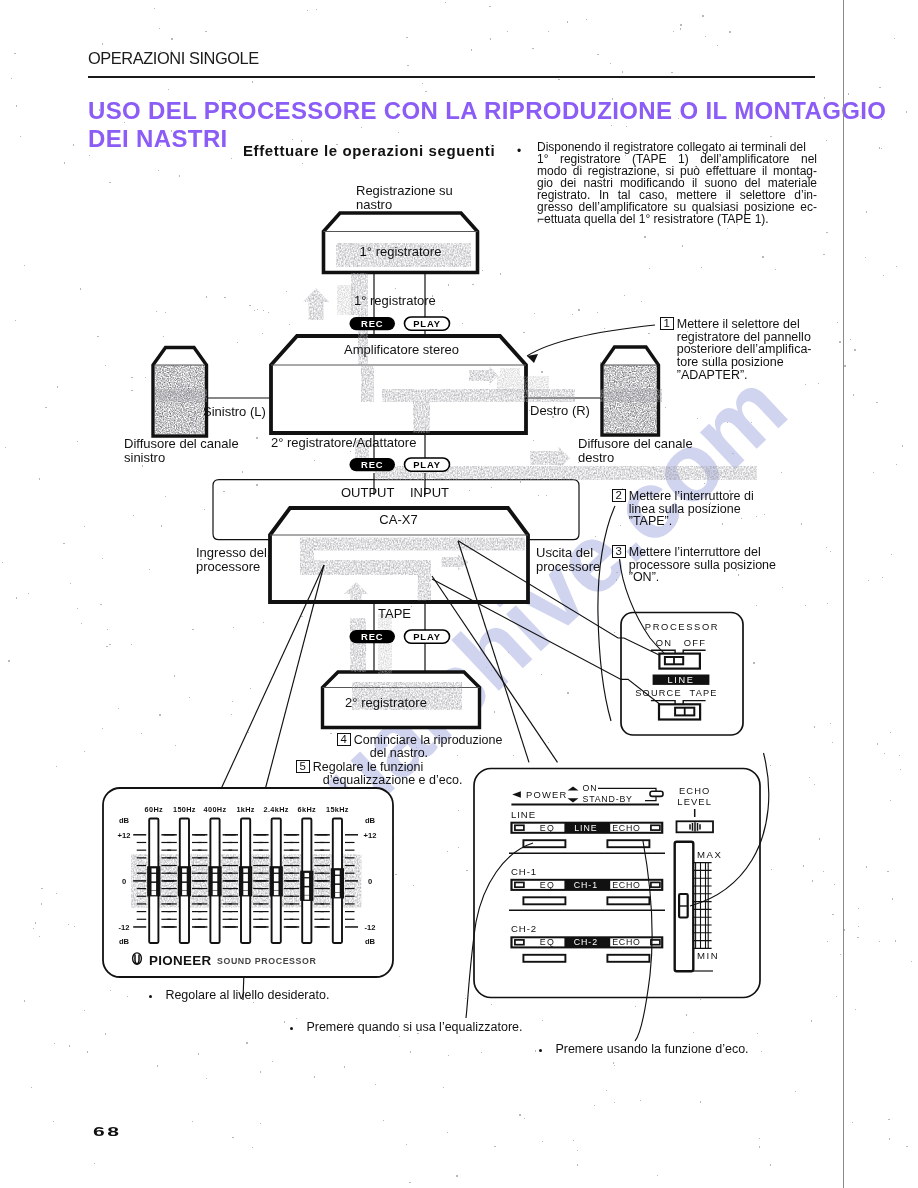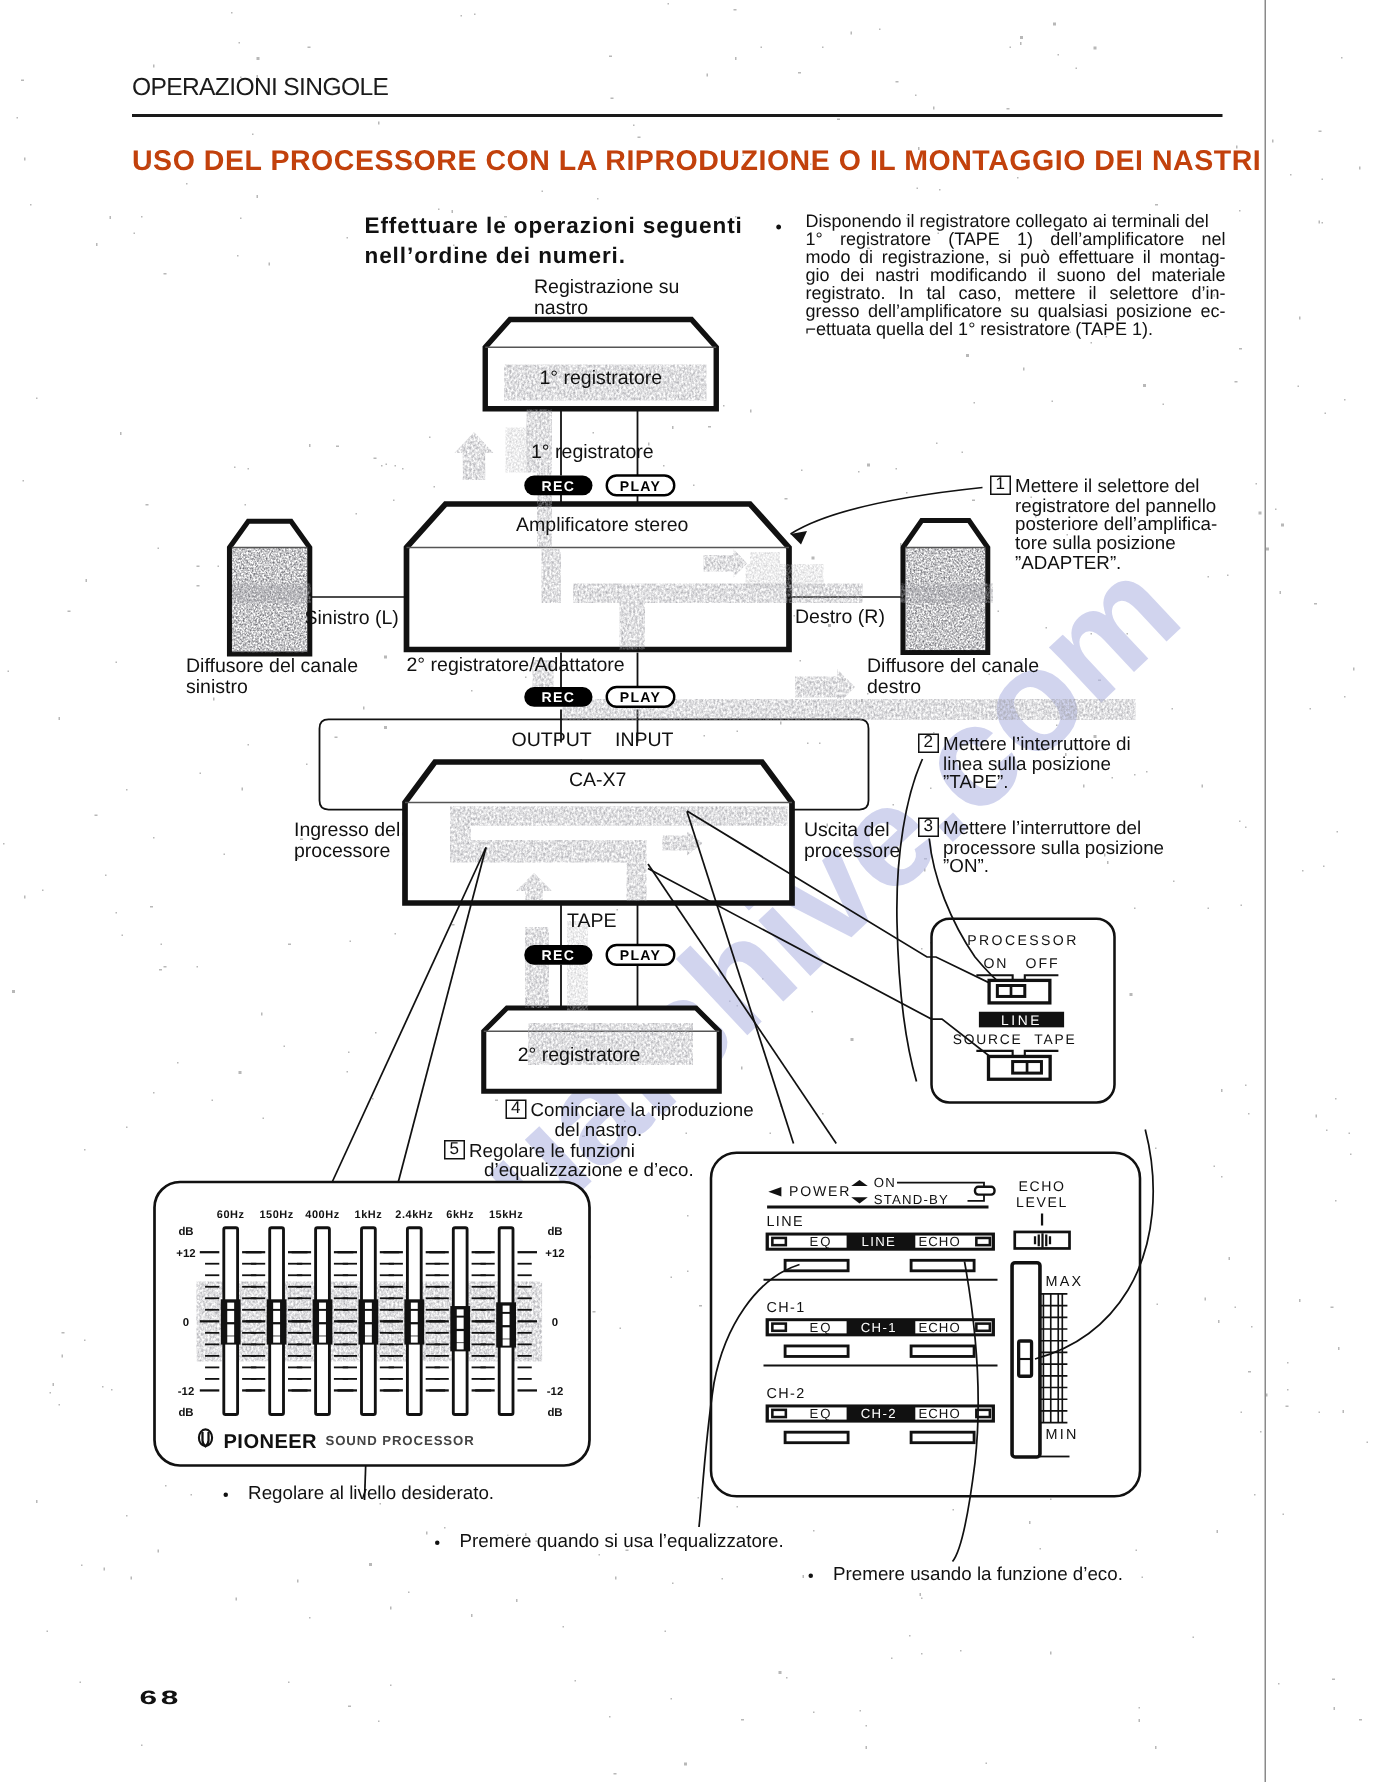--- a/index.html
+++ b/index.html
@@ -1,20 +1,20 @@
 <!DOCTYPE html>
 <html><head>
 <meta charset="utf-8">
 <style>
   html,body{margin:0;padding:0;background:#fff;}
   body{width:918px;height:1188px;font-family:"Liberation Sans",sans-serif;overflow:hidden;position:relative;color:#111;}
   #page{position:absolute;left:0;top:0;width:918px;height:1188px;background:transparent;}
   .abs{position:absolute;}
   .hdr{font-size:16.4px;letter-spacing:-0.43px;color:#1b1b1b;text-align:center;}
-  .title{font-size:19px;font-weight:bold;letter-spacing:0.36px;color:#c2410c;}
+  .title{font-size:24px;font-weight:bold;letter-spacing:0.36px;color:#8b5cf6;}
   .bold2{font-size:15px;font-weight:bold;line-height:19.5px;letter-spacing:0.62px;}
   .para{font-size:12px;line-height:12.05px;width:280px;}
   .para div{white-space:pre;}
   .jl{text-align:justify;text-align-last:justify;white-space:normal !important;}
   .lbl13{font-size:13px;line-height:14.4px;}
   .pgno{font-size:12.8px;font-weight:bold;letter-spacing:1.5px;transform:scaleX(1.65);transform-origin:left center;}
   svg{display:block;}
   .wm{position:absolute;pointer-events:none;}
   .step{display:flex;align-items:flex-start;}
   .numbox{display:inline-block;border:1.2px solid #111;font-size:11.4px;line-height:9.3px;padding:1px 2.6px 1px 2.6px;margin-right:3.2px;font-family:"Liberation Sans",sans-serif;text-align:center;}
@@ -28,21 +28,20 @@
 
 <div id="page">
   <div class="abs hdr" style="left:88px;top:49px;">OPERAZIONI SINGOLE</div>
   <div class="abs" style="left:88px;top:75.5px;width:727px;height:2.2px;background:#1a1a1a;"></div>
   <div class="abs title" style="left:88px;top:97px;">USO DEL PROCESSORE CON LA RIPRODUZIONE O IL MONTAGGIO DEI NASTRI</div>
   <div class="abs pgno" style="left:93px;top:1124px;">68</div>
   <div class="abs" style="left:843px;top:0;width:1.2px;height:1188px;background:#8a8a8a;"></div>
 
   <div class="abs bold2" style="left:243px;top:141px;">
     <div>Effettuare le operazioni seguenti</div>
-    <div>nell’ordine dei numeri.</div>
   </div>
 
   <svg class="abs" id="speckle" width="918" height="1188" style="left:0;top:0;pointer-events:none;">
       <path d="M600 362h1v2h-1z M622 798h1v2h-1z M648 981h1v1h-1z M727 228h1v1h-1z M191 934h2v2h-2z M102 558h1v1h-1z M256 437h2v2h-2z M384 508h1v1h-1z M145 377h1v1h-1z M891 554h1v1h-1z M399 1036h1v1h-1z M491 1004h1v1h-1z M540 109h1v1h-1z M641 301h1v1h-1z M383 1120h1v1h-1z M231 158h1v1h-1z M262 333h1v1h-1z M736 569h1v2h-1z M562 829h1v1h-1z M411 606h1v1h-1z M447 1132h1v1h-1z M830 723h1v1h-1z M594 473h1v1h-1z M259 940h2v1h-2z M174 675h1v2h-1z M524 822h1v2h-1z M80 288h1v2h-1z M284 1021h1v2h-1z M375 510h1v1h-1z M649 980h1v2h-1z M542 1020h1v1h-1z M233 627h1v1h-1z M616 579h1v2h-1z M625 155h1v1h-1z M620 525h1v1h-1z M326 446h1v1h-1z M109 644h2v1h-2z M475 980h1v1h-1z M438 568h1v2h-1z M316 9h1v1h-1z M89 155h1v1h-1z M705 843h1v1h-1z M200 559h2v1h-2z M87 1051h1v2h-1z M206 296h1v2h-1z M232 868h1v2h-1z M263 622h1v1h-1z M637 811h1v1h-1z M705 36h1v1h-1z M424 433h1v1h-1z M529 410h1v1h-1z M541 371h2v2h-2z M563 477h2v1h-2z M39 478h1v2h-1z M894 38h1v1h-1z M157 1065h1v2h-1z M657 1175h1v1h-1z M613 1062h1v2h-1z M548 742h1v1h-1z M834 884h1v1h-1z M264 975h1v2h-1z M481 1052h1v1h-1z M206 1078h1v1h-1z M296 1018h1v1h-1z M644 236h2v2h-2z M701 267h1v1h-1z M224 409h1v1h-1z M57 386h1v2h-1z M171 50h1v2h-1z M457 755h1v1h-1z M741 518h1v1h-1z M292 139h1v1h-1z M710 502h1v2h-1z M729 948h1v1h-1z M614 1102h1v1h-1z M890 800h1v1h-1z M484 597h1v1h-1z M263 310h1v1h-1z M782 587h1v1h-1z M94 1163h1v1h-1z M895 940h1v2h-1z M900 769h1v1h-1z M727 422h1v1h-1z M830 551h1v1h-1z M109 182h2v1h-2z M407 65h2v1h-2z M577 1164h1v2h-1z M348 261h1v1h-1z M24 1000h1v2h-1z M597 312h1v1h-1z M541 674h1v1h-1z M254 310h1v1h-1z M97 336h2v1h-2z M443 1087h1v1h-1z M622 488h1v1h-1z M182 827h2v1h-2z M198 571h1v2h-1z M15 320h1v1h-1z M387 506h1v1h-1z M824 97h1v2h-1z M737 224h1v1h-1z M844 929h1v2h-1z M275 108h1v1h-1z M448 536h1v1h-1z M490 38h1v2h-1z M693 1032h1v1h-1z M131 644h1v1h-1z M738 574h1v2h-1z M882 577h1v1h-1z M753 662h2v2h-2z M881 148h1v1h-1z M268 555h1v2h-1z M252 81h1v2h-1z M154 8h1v1h-1z M823 254h2v1h-2z M204 509h1v1h-1z M658 565h1v1h-1z M640 1100h1v1h-1z M678 118h1v1h-1z M406 37h2v1h-2z M733 969h1v1h-1z M532 48h2v1h-2z M5 447h1v1h-1z M339 556h1v2h-1z M489 6h2v1h-2z M548 31h1v1h-1z M64 162h1v2h-1z M535 1050h1v2h-1z M68 924h1v1h-1z M281 941h2v1h-2z M550 220h1v1h-1z M507 31h1v1h-1z M775 269h1v1h-1z M736 989h1v2h-1z M136 963h1v1h-1z M723 158h1v1h-1z M814 726h1v2h-1z M260 1071h1v2h-1z M680 24h2v2h-2z M699 351h1v1h-1z M180 414h2v1h-2z M649 268h1v1h-1z M546 495h1v1h-1z M249 305h2v1h-2z M301 140h1v2h-1z M458 847h1v1h-1z M456 1175h2v2h-2z M158 793h1v1h-1z M906 1146h2v1h-2z M879 147h1v2h-1z M809 777h1v1h-1z M884 753h1v1h-1z M187 409h1v2h-1z M574 466h1v2h-1z M823 871h1v1h-1z M899 755h1v1h-1z M125 800h2v2h-2z M233 926h1v1h-1z M250 688h1v1h-1z M81 623h1v1h-1z M192 629h2v1h-2z M635 1006h1v1h-1z M858 908h1v1h-1z M314 460h1v1h-1z M770 136h2v1h-2z M812 880h1v2h-1z M494 1146h2v1h-2z M219 100h1v1h-1z M725 350h1v1h-1z M604 328h1v1h-1z M865 257h1v1h-1z M205 31h2v1h-2z M729 490h2v2h-2z M803 865h1v2h-1z M626 903h2v1h-2z M2 562h1v1h-1z M500 273h1v2h-1z M253 1002h1v1h-1z M358 194h1v1h-1z M24 265h1v1h-1z M458 810h1v1h-1z M232 701h1v1h-1z M289 324h1v1h-1z M809 196h1v2h-1z M491 670h1v1h-1z M31 1087h1v1h-1z M54 1043h1v1h-1z M622 71h1v2h-1z M157 820h2v1h-2z M428 702h1v1h-1z M465 998h1v1h-1z M45 407h2v1h-2z M520 857h1v1h-1z M682 1050h1v1h-1z M490 144h1v1h-1z M433 250h1v1h-1z M11 78h1v1h-1z M395 874h2v1h-2z M624 295h1v1h-1z M158 357h1v2h-1z M837 322h1v1h-1z M272 1061h1v1h-1z M388 757h2v1h-2z M873 472h1v1h-1z M133 515h1v1h-1z M614 1065h1v1h-1z M896 464h1v1h-1z M189 697h1v1h-1z M178 788h2v1h-2z M160 51h1v1h-1z M857 937h2v1h-2z M179 175h1v2h-1z M770 765h1v1h-1z M413 885h1v1h-1z M543 954h1v1h-1z M850 339h1v1h-1z M35 922h1v2h-1z M606 1090h1v1h-1z M20 136h1v1h-1z M107 629h1v1h-1z M687 331h1v1h-1z M168 89h1v1h-1z M69 1045h1v2h-1z M14 53h2v1h-2z M385 298h2v2h-2z M889 1138h1v2h-1z M680 928h1v1h-1z M462 323h1v1h-1z M523 332h2v1h-2z M520 736h1v2h-1z M818 383h1v1h-1z M567 692h2v2h-2z M376 223h1v1h-1z M41 903h1v2h-1z M877 743h1v2h-1z M860 116h1v1h-1z M533 440h1v1h-1z M102 43h1v2h-1z M175 745h1v1h-1z M568 568h1v1h-1z M56 766h1v1h-1z M375 1084h1v1h-1z M610 63h1v1h-1z M755 555h1v1h-1z M8 660h2v2h-2z M448 284h1v2h-1z M614 632h1v1h-1z M591 894h1v1h-1z M425 91h2v1h-2z M192 1121h1v1h-1z M343 932h1v1h-1z M301 616h2v1h-2z M722 523h1v2h-1z M237 342h1v1h-1z M827 603h1v1h-1z M853 394h1v2h-1z M584 976h2v1h-2z M106 646h2v1h-2z M648 492h1v2h-1z M416 747h1v1h-1z M99 109h1v2h-1z M350 1022h1v2h-1z M401 472h1v1h-1z M77 441h1v1h-1z M542 1141h1v1h-1z M612 98h1v2h-1z M261 935h1v1h-1z M435 266h1v1h-1z M330 733h2v1h-2z M888 1119h2v1h-2z M265 884h1v1h-1z M805 605h1v1h-1z M160 145h1v1h-1z M269 858h2v1h-2z M551 549h1v2h-1z M507 100h1v1h-1z M407 771h2v1h-2z M338 360h1v1h-1z M879 941h1v1h-1z M161 525h1v2h-1z M848 93h1v2h-1z M839 341h2v2h-2z M619 388h1v1h-1z M883 275h1v1h-1z M131 377h2v1h-2z M751 422h1v1h-1z M232 1137h2v1h-2z M495 103h1v1h-1z M73 144h1v2h-1z M117 796h1v1h-1z M840 954h1v1h-1z M223 491h2v1h-2z M690 344h1v1h-1z M494 711h1v2h-1z M165 312h1v1h-1z M626 126h1v1h-1z M488 774h1v2h-1z M734 375h1v1h-1z M472 284h2v1h-2z M577 1150h1v1h-1z M558 79h2v1h-2z M660 776h1v2h-1z M165 496h1v1h-1z M281 911h1v2h-1z M447 256h1v1h-1z M795 1091h1v1h-1z M763 192h1v1h-1z M832 914h2v1h-2z M713 221h1v1h-1z M33 928h1v1h-1z M159 28h1v1h-1z M762 256h2v2h-2z M39 936h1v1h-1z M586 19h1v1h-1z M53 1121h1v1h-1z M171 38h2v2h-2z M620 628h1v1h-1z M397 676h1v1h-1z M429 420h1v1h-1z M353 574h1v1h-1z M578 165h2v1h-2z M770 1164h1v2h-1z M273 922h1v1h-1z M700 1101h1v2h-1z M764 514h1v1h-1z M855 1009h1v1h-1z M902 445h1v2h-1z M887 871h2v1h-2z M642 387h1v2h-1z M109 644h1v1h-1z M411 345h1v1h-1z M634 390h1v1h-1z M84 751h1v1h-1z M361 127h1v1h-1z M573 1140h1v1h-1z M616 572h2v1h-2z M110 990h1v1h-1z M866 211h1v2h-1z M671 72h2v1h-2z M102 728h1v1h-1z M395 230h2v1h-2z M732 819h2v1h-2z M445 2h1v1h-1z M717 45h1v1h-1z M781 472h1v1h-1z M761 1051h1v1h-1z M341 575h1v1h-1z M122 827h1v1h-1z M620 791h1v1h-1z M314 1076h1v2h-1z M711 356h1v1h-1z M756 516h1v1h-1z M826 232h2v1h-2z M680 28h1v2h-1z M338 1023h1v1h-1z M866 866h1v2h-1z M442 310h1v1h-1z M84 526h1v1h-1z M659 968h1v2h-1z M100 604h2v1h-2z M422 83h1v1h-1z M552 416h2v2h-2z M911 961h1v1h-1z M491 487h1v1h-1z M572 314h1v1h-1z M520 481h1v2h-1z M344 1066h1v2h-1z M653 402h1v1h-1z M163 336h1v1h-1z M302 163h1v1h-1z M432 295h1v2h-1z M248 732h1v1h-1z M732 453h2v1h-2z M697 418h1v1h-1z M578 462h1v1h-1z M159 905h1v1h-1z M876 402h2v1h-2z M358 793h1v2h-1z M398 132h1v1h-1z M357 1027h1v1h-1z M805 384h1v1h-1z M844 365h2v2h-2z M288 956h1v1h-1z M397 440h1v1h-1z M124 122h1v1h-1z M127 996h1v1h-1z M336 144h2v1h-2z M125 795h1v2h-1z M286 291h1v1h-1z M41 888h2v1h-2z M534 313h1v1h-1z M826 547h1v1h-1z M417 1033h2v1h-2z M158 170h1v1h-1z M252 1147h1v1h-1z M160 822h1v2h-1z M702 15h2v2h-2z M386 906h1v2h-1z M604 145h1v1h-1z M801 523h1v2h-1z M577 552h1v1h-1z M753 777h1v1h-1z M611 125h1v1h-1z M759 1146h1v2h-1z M319 529h1v1h-1z M858 926h1v1h-1z M159 714h2v2h-2z M444 154h1v1h-1z M56 893h1v1h-1z M137 934h2v1h-2z M597 54h2v1h-2z M406 1144h1v1h-1z M660 551h1v2h-1z M171 130h1v2h-1z M307 10h1v1h-1z M665 407h1v1h-1z M836 996h1v1h-1z M396 418h1v2h-1z M28 593h1v1h-1z M142 465h1v2h-1z M594 1105h1v1h-1z M670 661h2v1h-2z M854 349h2v2h-2z M881 119h1v1h-1z M350 451h1v1h-1z M254 147h1v1h-1z M890 732h1v1h-1z M648 333h2v1h-2z M260 1123h1v1h-1z M619 936h1v1h-1z M105 365h1v1h-1z M410 1051h1v2h-1z M567 21h1v2h-1z M516 794h1v1h-1z M868 580h1v1h-1z M235 803h1v1h-1z M811 1020h1v2h-1z M673 31h1v1h-1z M447 851h1v1h-1z M485 409h1v1h-1z M448 1055h1v1h-1z M262 860h2v1h-2z M508 652h1v1h-1z M77 608h1v1h-1z M70 583h1v1h-1z M538 495h1v1h-1z M435 350h1v2h-1z M852 1122h1v1h-1z M682 245h1v2h-1z M541 854h2v2h-2z M578 309h2v2h-2z M16 105h1v2h-1z M528 538h1v1h-1z M519 1114h2v2h-2z M187 791h1v2h-1z M251 555h1v1h-1z M466 870h2v1h-2z M106 891h1v1h-1z M486 667h1v1h-1z M131 390h2v1h-2z M583 961h2v1h-2z M417 694h1v1h-1z M827 941h1v1h-1z M256 484h2v2h-2z M246 1042h2v2h-2z M16 597h1v2h-1z M74 926h1v1h-1z M892 898h1v2h-1z M471 49h1v2h-1z M277 565h1v1h-1z M659 449h1v1h-1z M633 629h1v1h-1z M94 144h1v1h-1z M469 490h1v1h-1z M771 869h1v1h-1z M395 288h1v1h-1z M141 964h2v1h-2z M896 266h1v1h-1z M409 1182h2v1h-2z M268 312h1v1h-1z M524 1118h1v1h-1z M832 742h1v1h-1z M63 543h2v1h-2z M117 901h1v1h-1z M198 1053h1v2h-1z M906 111h1v2h-1z M156 311h1v1h-1z M595 536h1v1h-1z M149 569h1v1h-1z M819 838h1v2h-1z M759 1138h1v1h-1z M393 837h1v2h-1z M814 784h1v1h-1z M496 579h1v1h-1z M668 684h1v1h-1z M757 1033h1v1h-1z M513 755h1v1h-1z M118 708h1v1h-1z M704 483h1v1h-1z M274 109h1v1h-1z M482 270h1v1h-1z M826 140h1v1h-1z M231 714h1v1h-1z M756 605h1v1h-1z M224 297h2v1h-2z M714 550h1v1h-1z M141 733h1v1h-1z M335 911h2v2h-2z M437 420h1v1h-1z M105 1033h1v2h-1z M84 1010h1v1h-1z M879 87h2v1h-2z M729 31h2v2h-2z M700 999h1v1h-1z M686 1014h1v2h-1z M582 838h1v1h-1z M257 309h1v1h-1z M362 931h1v1h-1z M346 898h1v1h-1z M242 471h1v2h-1z " fill="#7d7d7d" opacity="0.55"></path>
     </svg>
 
   <div class="wm" style="left:0;top:0;width:918px;height:1188px;overflow:hidden;z-index:0;">
     <div style="position:absolute;left:155px;top:893px;transform:rotate(-43.2deg);transform-origin:0 0;font-size:96px;font-weight:bold;letter-spacing:-1px;color:#b3b8e4;opacity:.6;white-space:nowrap;font-family:'Liberation Sans',sans-serif;">manualshive.com</div>
   </div>
 

